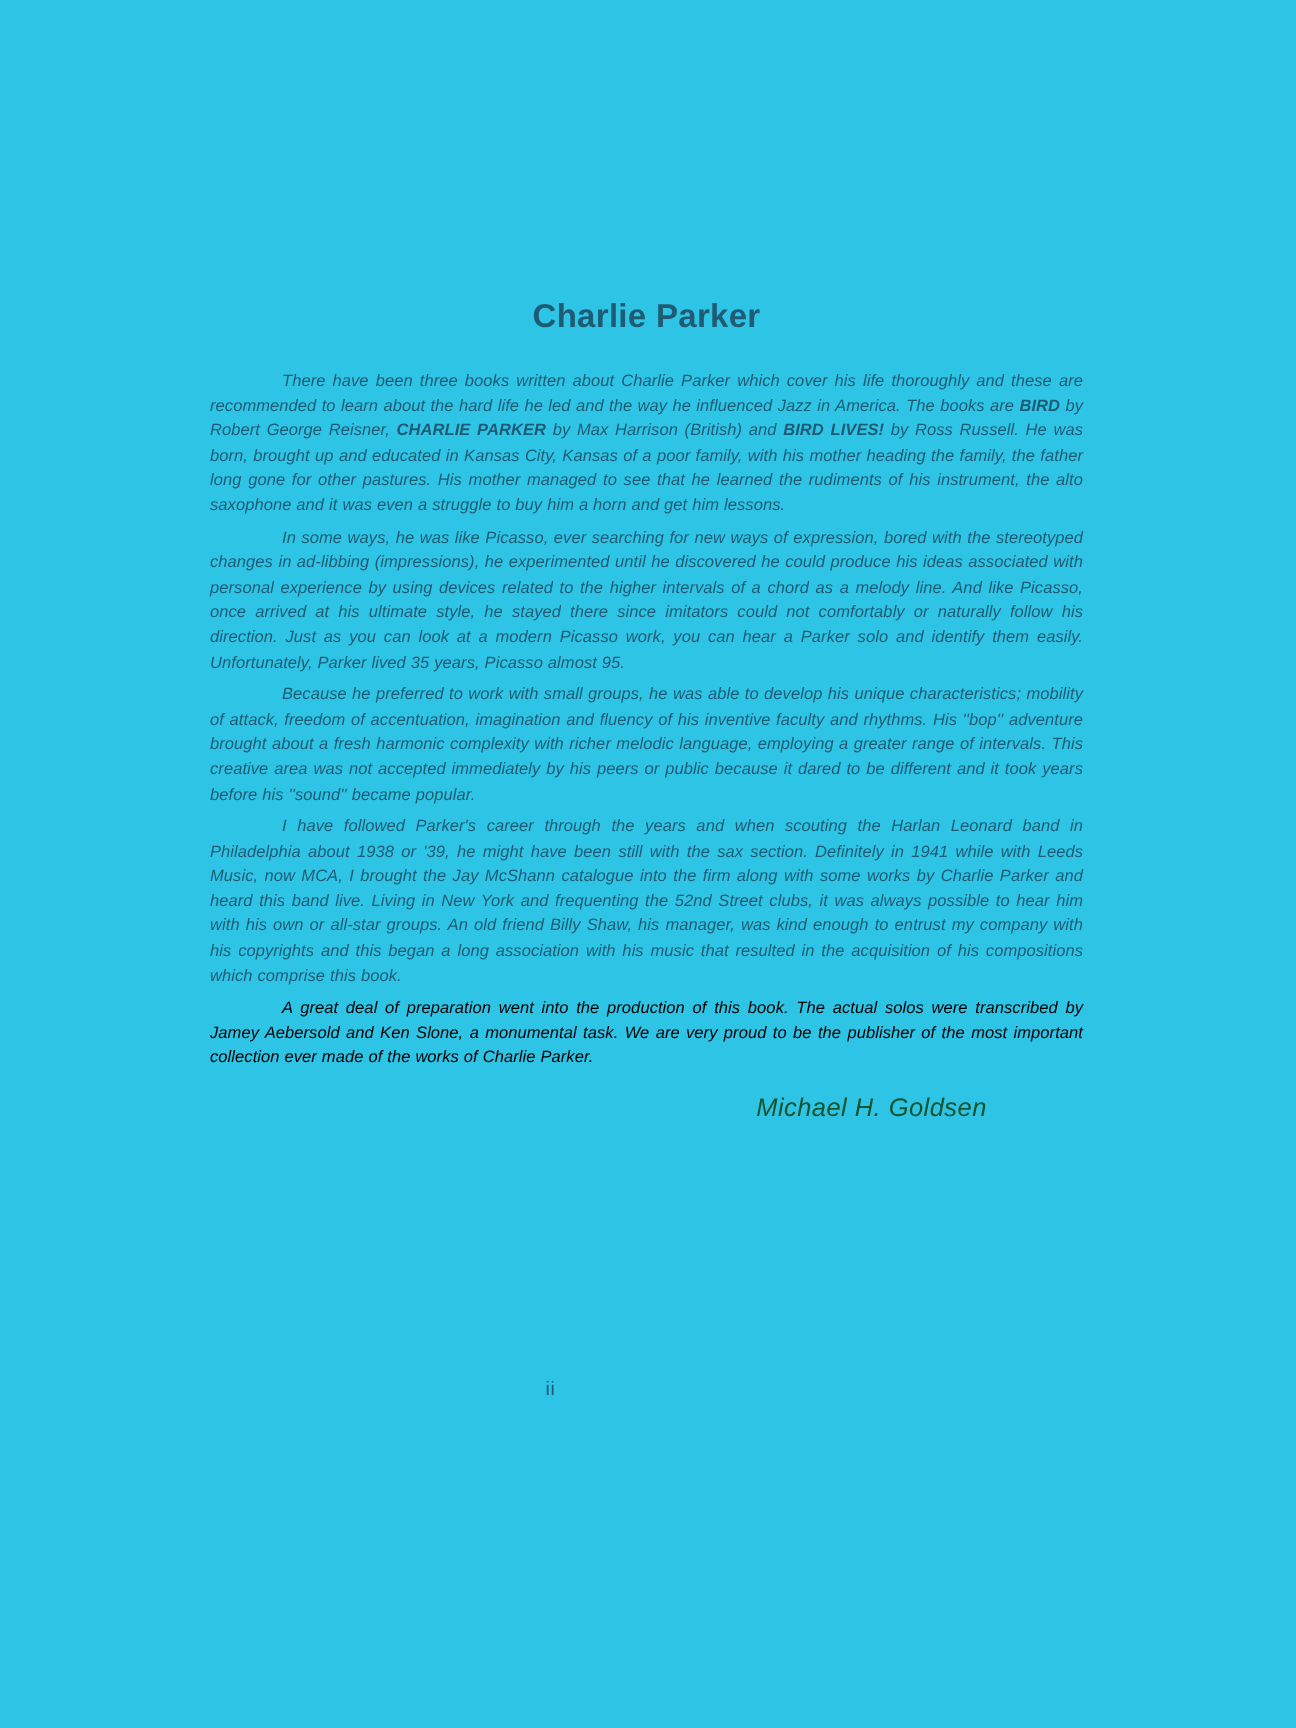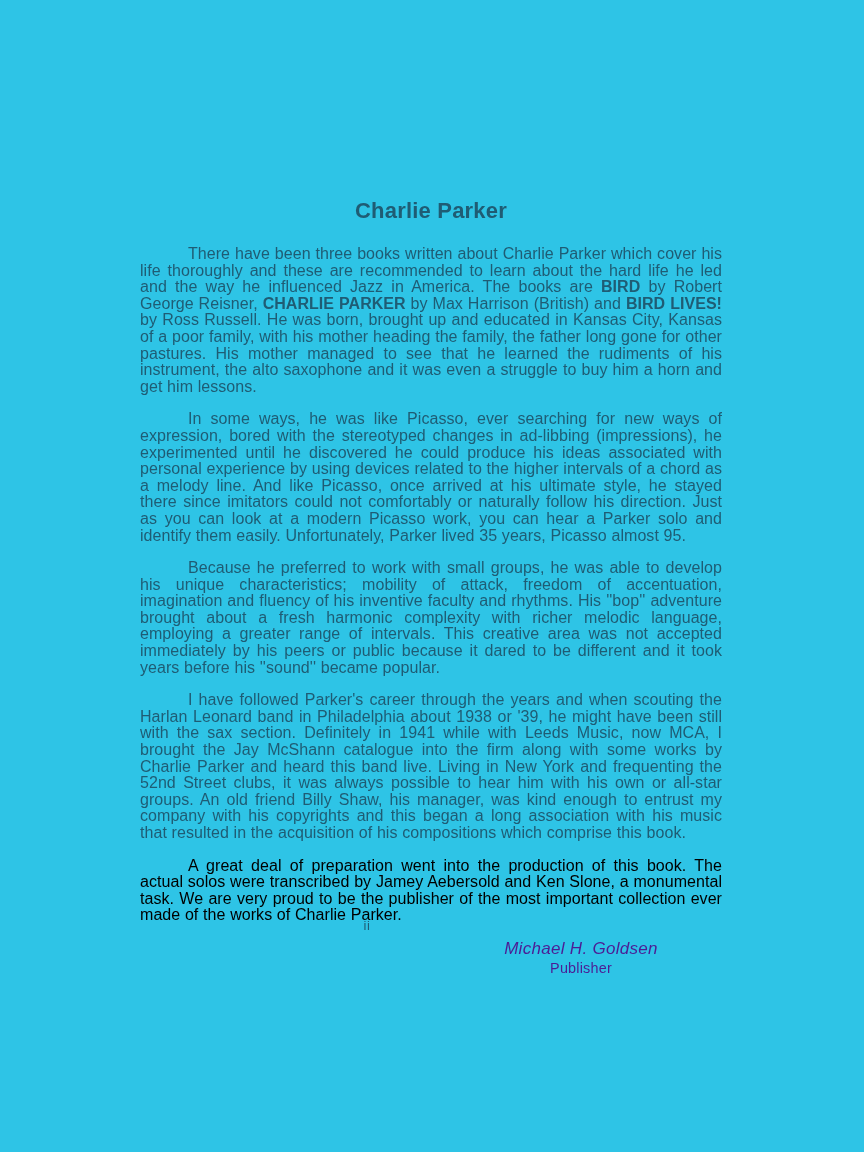--- a/index.html
+++ b/index.html
@@ -34,28 +34,29 @@
     font-size: 22px;
     font-weight: bold;
     color: #1f5c74;
     letter-spacing: 0.2px;
     margin: 0 0 22px 0;
     font-family: "Liberation Sans", sans-serif;
   }
 
   .para {
     color: #1f5c74;
-    font-size: 16px;
+    font-size: 11px;
     line-height: 16.6px;
     text-align: justify;
     text-justify: inter-word;
-    margin: 16px 0 1px 0;
+    margin: 5px 0 1px 0;
     text-indent: 48px;
     letter-spacing: 0.05px;
     word-spacing: 0.2px;
+    font-style: italic;
     -webkit-font-smoothing: antialiased;
   }
 
   .para b {
     font-weight: bold;
   }
 
   .signature-block {
     margin-top: 14px;
     text-align: center;
@@ -97,22 +98,21 @@
     <h1 class="page-title" style="color: rgb(31, 92, 116);">Charlie Parker</h1>
 
     <div id="paragraphs">
         <p class="para" style="color: rgb(31, 92, 116);"><span>There have been three books written about Charlie Parker which cover his life thoroughly and these are recommended to learn about the hard life he led and the way he influenced Jazz in America. The books are </span><b>BIRD</b><span> by Robert George Reisner, </span><b>CHARLIE PARKER</b><span> by Max Harrison (British) and </span><b>BIRD LIVES!</b><span> by Ross Russell. He was born, brought up and educated in Kansas City, Kansas of a poor family, with his mother heading the family, the father long gone for other pastures. His mother managed to see that he learned the rudiments of his instrument, the alto saxophone and it was even a struggle to buy him a horn and get him lessons.</span></p>
         <p class="para" style="color: rgb(31, 92, 116);"><span>In some ways, he was like Picasso, ever searching for new ways of expression, bored with the stereotyped changes in ad-libbing (impressions), he experimented until he discovered he could produce his ideas associated with personal experience by using devices related to the higher intervals of a chord as a melody line. And like Picasso, once arrived at his ultimate style, he stayed there since imitators could not comfortably or naturally follow his direction. Just as you can look at a modern Picasso work, you can hear a Parker solo and identify them easily. Unfortunately, Parker lived 35 years, Picasso almost 95.</span></p>
         <p class="para" style="color: rgb(31, 92, 116);"><span>Because he preferred to work with small groups, he was able to develop his unique characteristics; mobility of attack, freedom of accentuation, imagination and fluency of his inventive faculty and rhythms. His ''bop'' adventure brought about a fresh harmonic complexity with richer melodic language, employing a greater range of intervals. This creative area was not accepted immediately by his peers or public because it dared to be different and it took years before his ''sound'' became popular.</span></p>
         <p class="para" style="color: rgb(31, 92, 116);"><span>I have followed Parker's career through the years and when scouting the Harlan Leonard band in Philadelphia about 1938 or '39, he might have been still with the sax section. Definitely in 1941 while with Leeds Music, now MCA, I brought the Jay McShann catalogue into the firm along with some works by Charlie Parker and heard this band live. Living in New York and frequenting the 52nd Street clubs, it was always possible to hear him with his own or all-star groups. An old friend Billy Shaw, his manager, was kind enough to entrust my company with his copyrights and this began a long association with his music that resulted in the acquisition of his compositions which comprise this book.</span></p>
         <p class="para" style="color: #000000;"><span>A great deal of preparation went into the production of this book. The actual solos were transcribed by Jamey Aebersold and Ken Slone, a monumental task. We are very proud to be the publisher of the most important collection ever made of the works of Charlie Parker.</span></p>
       </div>
 
-    <div class="signature-block" style="color: #4c1d95;">
+    <div class="signature-block" style="color: #14532d;">
       <div class="signature-name">Michael H. Goldsen</div>
-      <div class="signature-role">Publisher</div>
     </div>
 
   </div>
 
   <div class="page-number" style="color: rgb(31, 92, 116);">ii</div>
 
 </div>
 
 </body></html>

